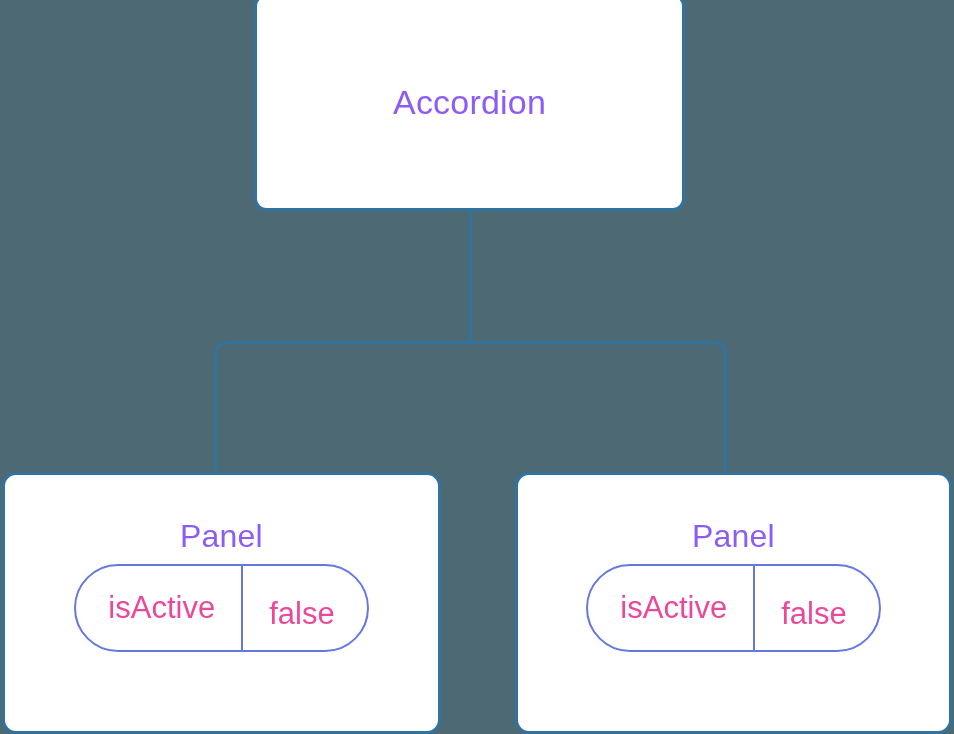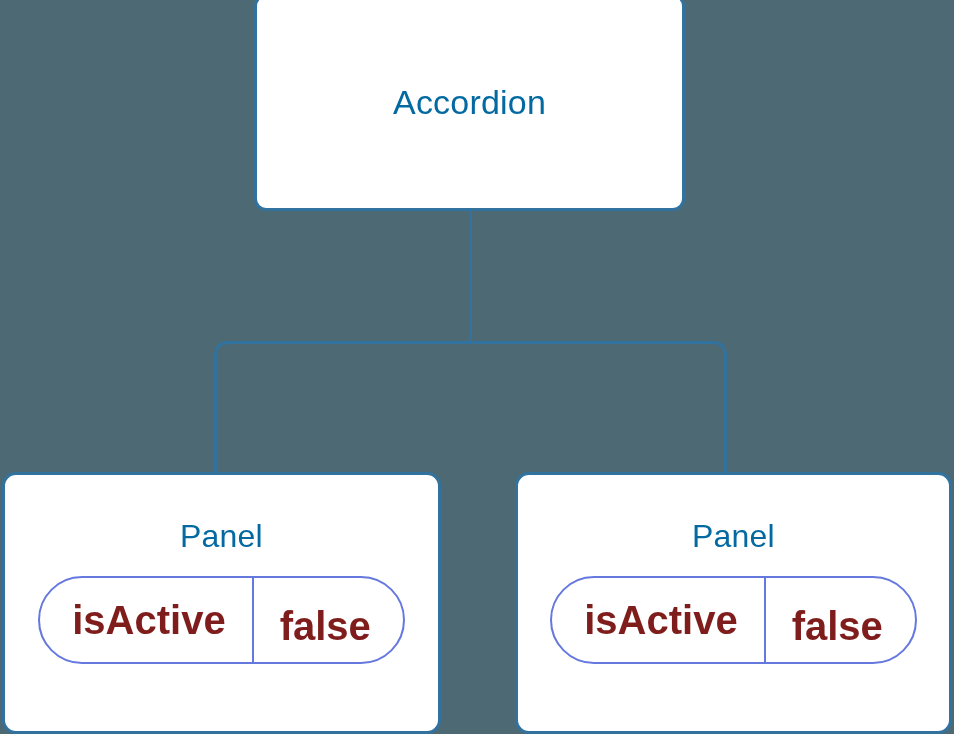--- a/index.html
+++ b/index.html
@@ -46,21 +46,21 @@
   .node.root {
     left: 254px;
     top: -6px;
     width: 431px;
     height: 217px;
     border-radius: 12px;
     justify-content: center;
   }
 
   .node-title {
-    color: #0369a1;
+    color: #8b5cf6;
     font-size: 33px;
     line-height: 1.1;
     letter-spacing: 0.2px;
     white-space: nowrap;
     -webkit-font-smoothing: antialiased;
   }
 
   .node.root .node-title {
     font-size: 34px;
   }
@@ -78,45 +78,44 @@
     width: 439px;
   }
 
   .node.panel.right {
     left: 515px;
     width: 437px;
   }
 
   .node.panel .node-title {
     font-size: 32px;
-    margin-bottom: 22px;
+    margin-bottom: 10px;
   }
 
   
   .pill {
     display: flex;
     align-items: stretch;
     border: 2px solid #6578de;
     border-radius: 999px;
     height: 88px;
     background: transparent;
     overflow: hidden;
     box-sizing: border-box;
   }
 
   .pill-key,
   .pill-val {
     display: flex;
     align-items: center;
     justify-content: center;
-    color: #7f1d1d;
-    font-size: 40px;
+    color: #ec4899;
+    font-size: 31px;
     white-space: nowrap;
     box-sizing: border-box;
-    font-weight: bold;
   }
 
   .pill-key {
     padding: 0 26px 0 32px;
   }
 
   .pill-val {
     padding: 12px 32px 0 26px;
     border-left: 2px solid #6578de;
   }

